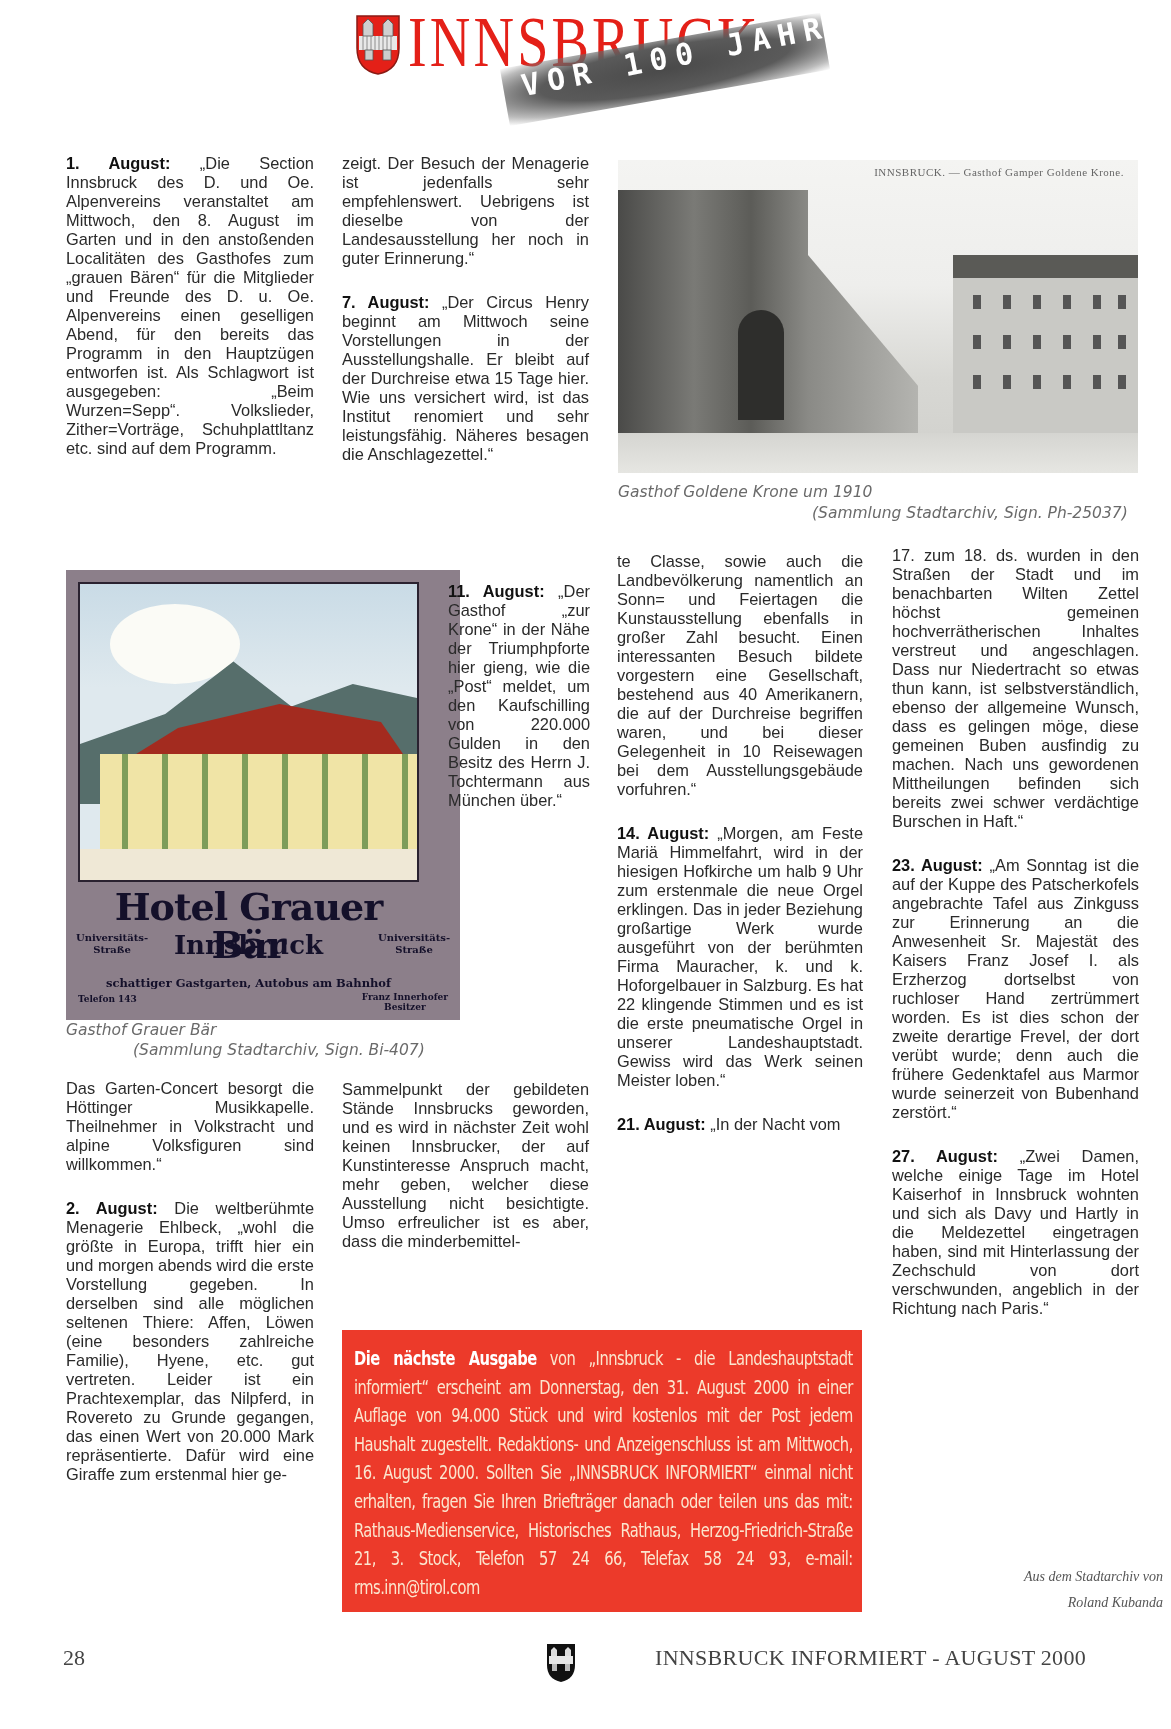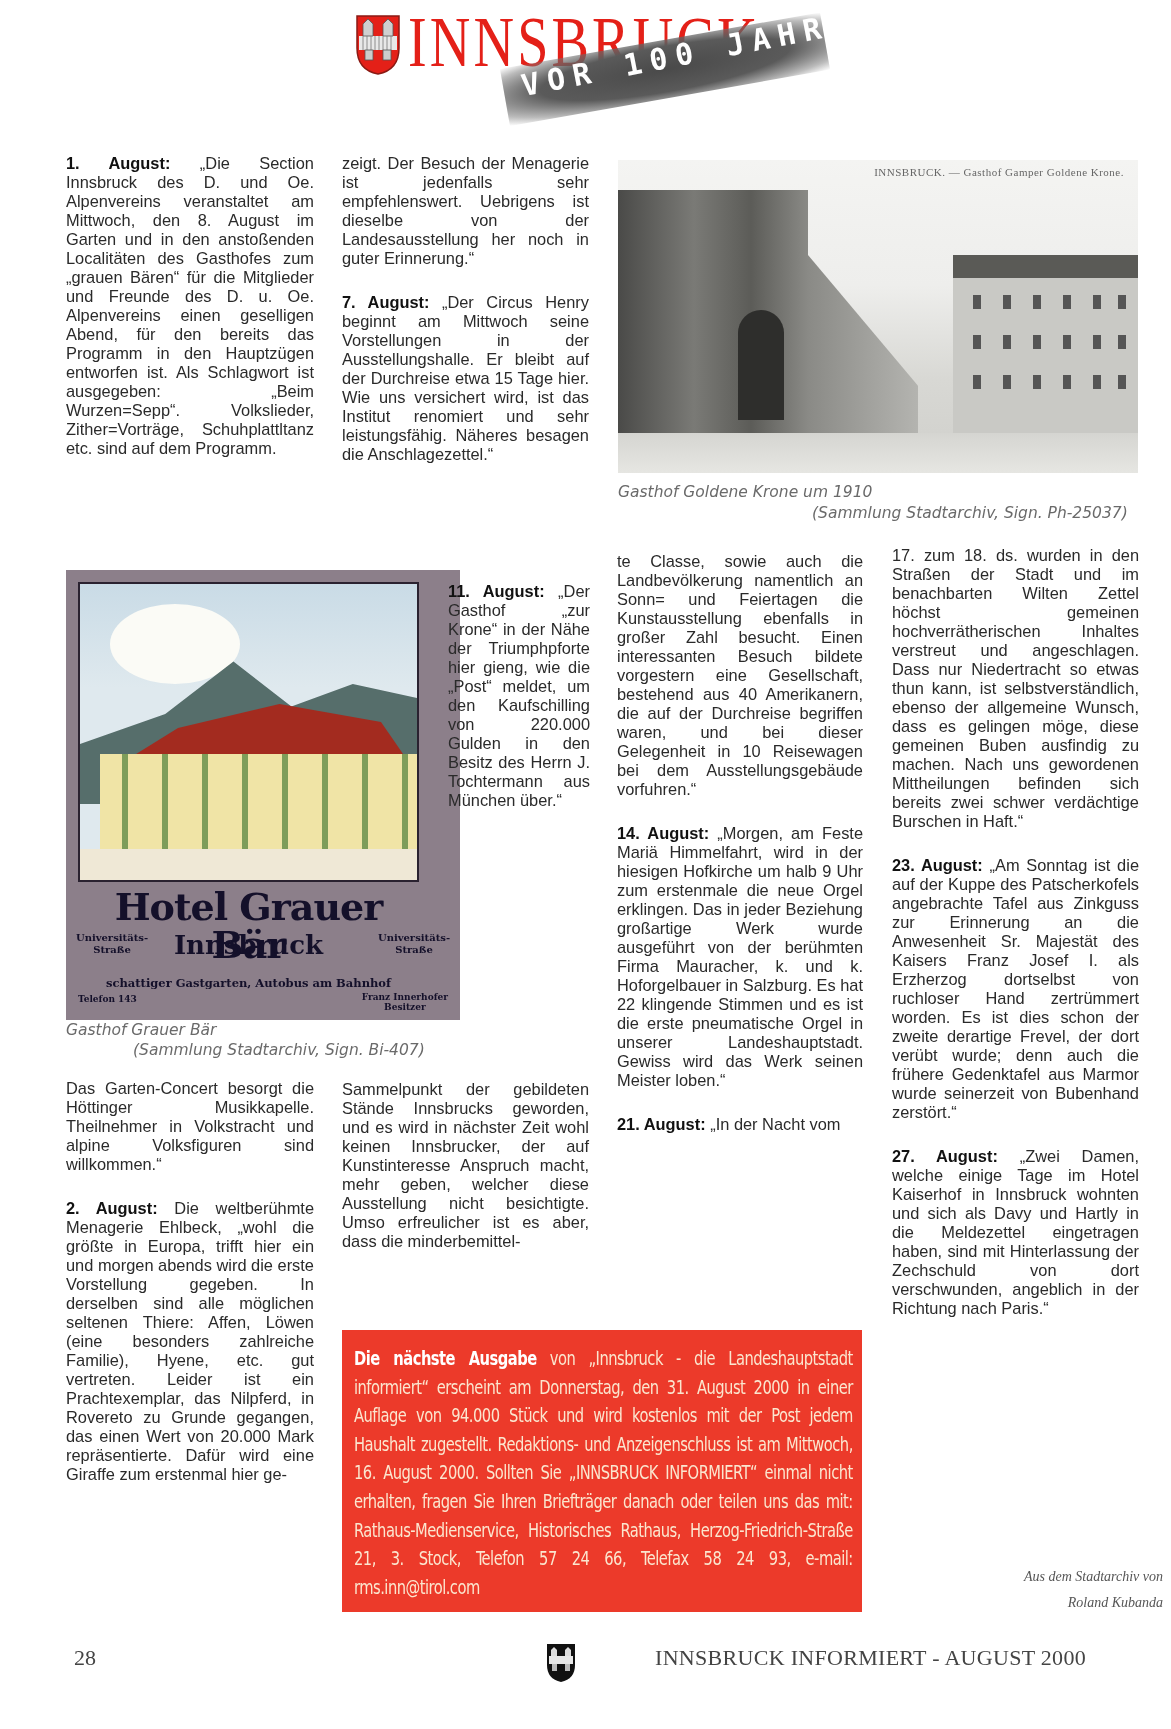--- a/index.html
+++ b/index.html
@@ -63,21 +63,21 @@
   
   .notice { position: absolute; left: 342px; top: 1330px; width: 520px; height: 282px; background: #ec3a2a; padding: 14px 10px 8px 12px; color: #fbe6cf; font-family: "DejaVu Sans Condensed", "DejaVu Sans", sans-serif; font-size: 19px; line-height: 28.6px; text-align: justify; letter-spacing: -0.6px; }
   .notice .inner { transform: scaleX(0.86); transform-origin: left top; width: 580px; }
   .notice b { color: #ffffff; }
 
   .signature { position: absolute; left: 916px; width: 247px; text-align: right; font-family: "Liberation Serif", "DejaVu Serif", serif; font-style: italic; font-size: 14px; color: #555; line-height: 25px; }
   .sig1 { top: 1564px; }
   .sig2 { top: 1590px; }
 
   
-  .page-number { position: absolute; left: 74px; top: 1645px; font-family: "Liberation Serif", serif; font-size: 22px; color: #444; }
+  .page-number { position: absolute; left: 63px; top: 1645px; font-family: "Liberation Serif", serif; font-size: 22px; color: #444; }
   .footer-crest { position: absolute; left: 546px; top: 1643px; width: 30px; height: 40px; }
   .footer-title { position: absolute; left: 655px; top: 1645px; font-family: "Liberation Serif", serif; font-size: 22px; color: #444; letter-spacing: 0.3px; }
 </style>
 </head>
 <body>
 
 <svg class="crest" viewBox="0 0 46 62">
   <path d="M2 2 H44 V34 Q44 56 23 60 Q2 56 2 34 Z" fill="#e42018" stroke="#8a1a14" stroke-width="1.5"></path>
   <rect x="4" y="22" width="38" height="14" fill="#e8e8e8"></rect>
   <g fill="#cfcfcf" stroke="#555" stroke-width="0.8">

